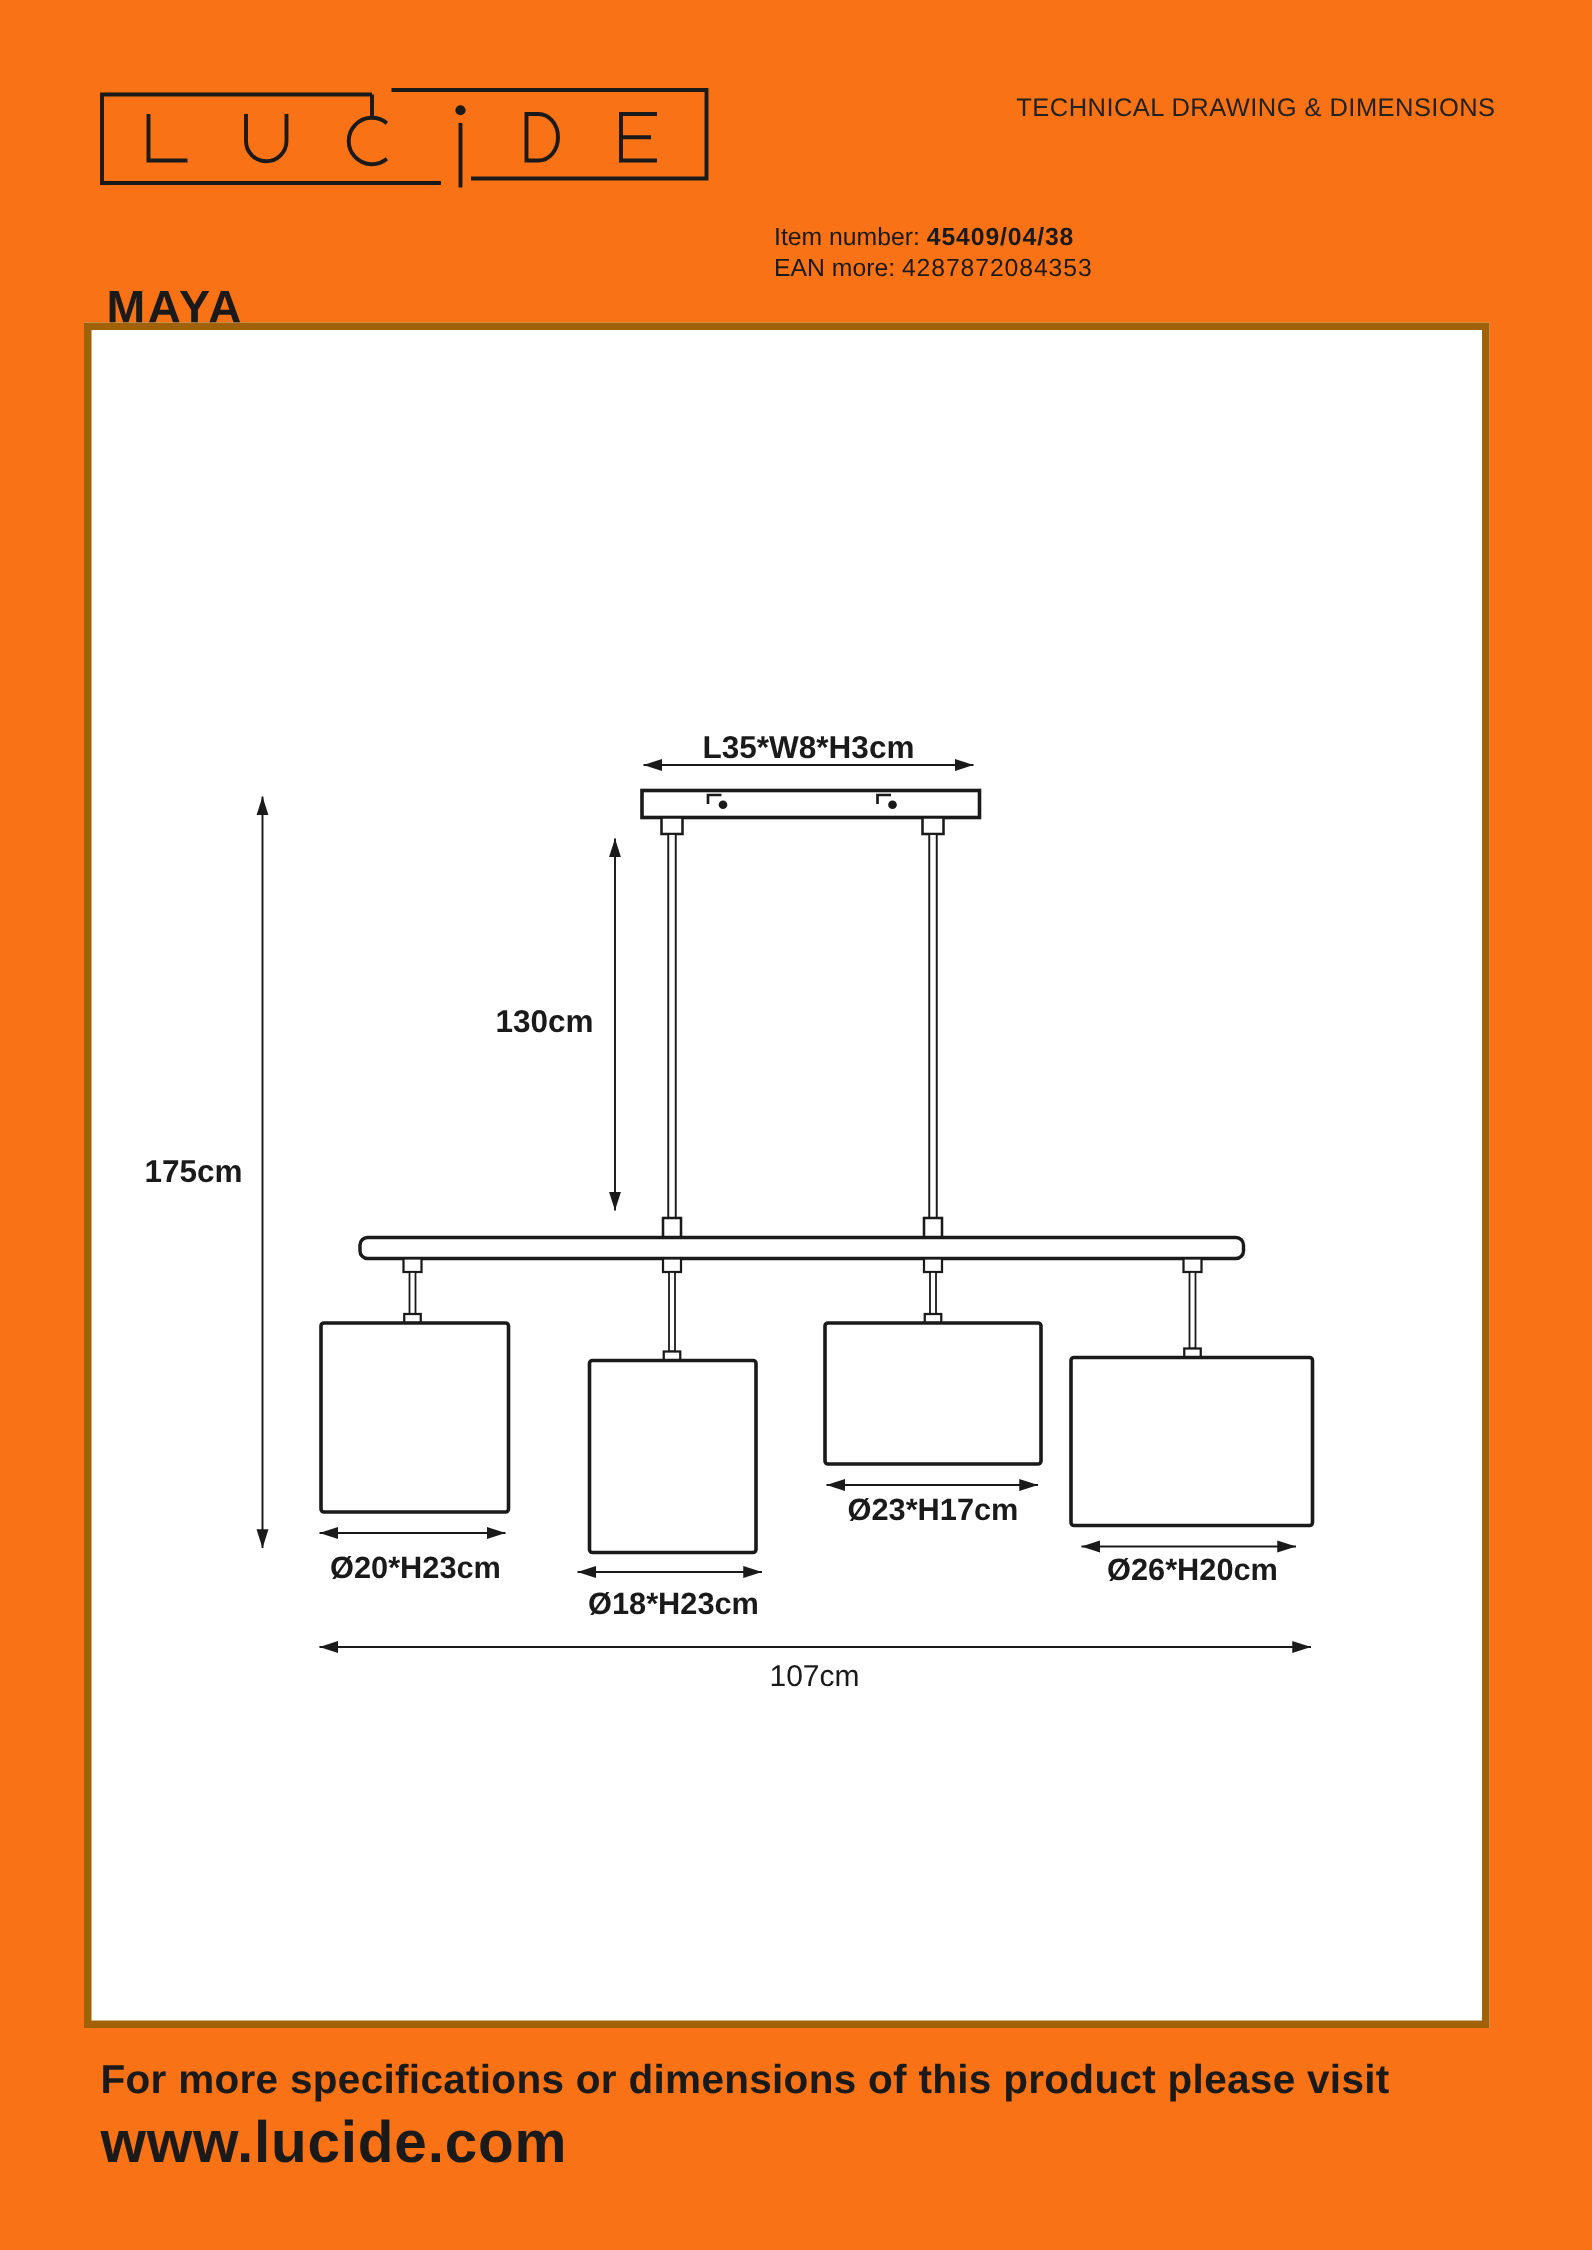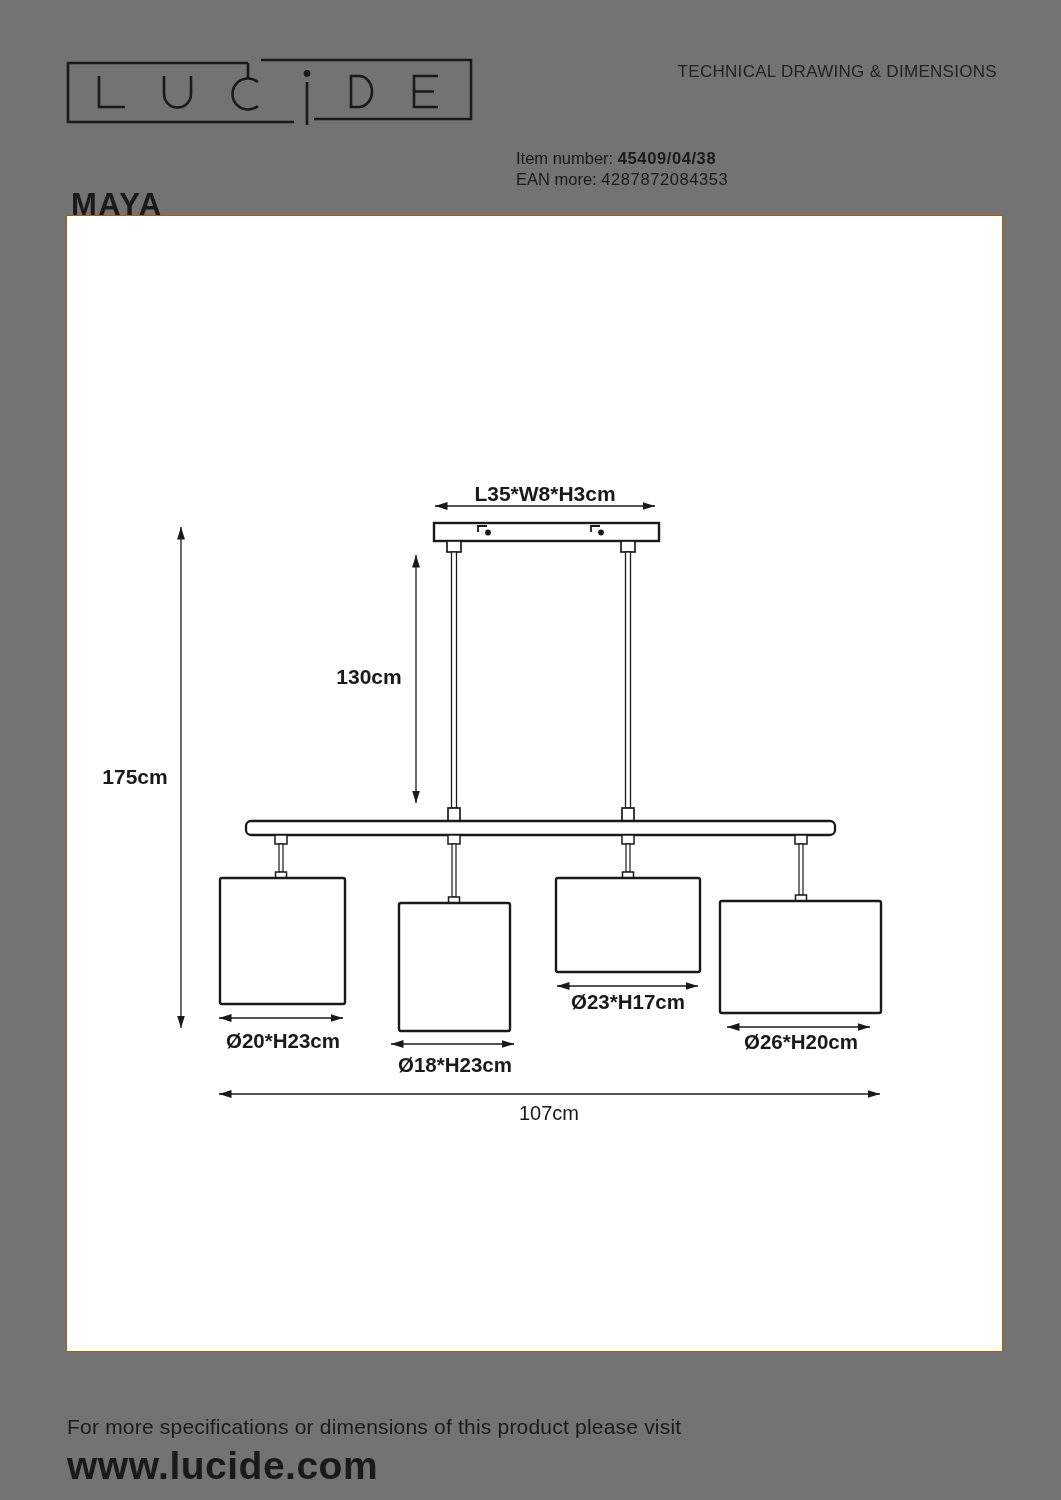--- a/index.html
+++ b/index.html
@@ -1,19 +1,19 @@
 <!DOCTYPE html>
 <html><head>
 <meta charset="utf-8">
 <style>
   html,body{margin:0;padding:0;background:#fff;}
   .page{
     position:relative;
     width:1061px;height:1500px;
-    background:#737373;
+    background:#f97316;
     font-family:"Liberation Sans", sans-serif;
     color:#1a1a1a;
     overflow:hidden;
   }
   .logo{position:absolute;left:65px;top:57px;}
   .product-name{
     position:absolute;left:71px;top:155px;
     font-size:31px;font-weight:800;letter-spacing:1.5px;margin-top:32px;
   }
   .doc-title{
@@ -22,29 +22,29 @@
     white-space:nowrap;
   }
   .item-block{
     position:absolute;left:516px;top:148px;
     font-size:16.5px;line-height:21px;white-space:nowrap;
   }
   .item-row b{font-weight:400;}
   .item-row .val{letter-spacing:0.6px;}
   .item-row .val-bold{font-weight:700;letter-spacing:0.6px;}
   .drawing-box{
-    position:absolute;left:66px;top:215px;
+    position:absolute;left:56px;top:215px;
     width:937px;height:1137px;
     box-sizing:border-box;
-    border:1px solid #a16207;
+    border:5px solid #a16207;
     background:#fff;
   }
   .drawing-box svg{display:block;}
   .footer{position:absolute;left:67px;top:1371px;}
-  .footer-line{font-size:21px;font-weight:400;letter-spacing:0.2px;margin-top:44px;}
+  .footer-line{font-size:27px;font-weight:700;letter-spacing:0.2px;}
   .footer-url{font-size:39px;font-weight:700;margin-top:5px;letter-spacing:0.5px;}
   .tech{stroke:#1a1a1a;fill:#fff;}
   .dimline{stroke:#1a1a1a;stroke-width:1.3;fill:none;}
   .dimtext{fill:#1a1a1a;font-family:"Liberation Sans",sans-serif;font-weight:700;font-size:21px;text-anchor:middle;}
   .dimtext.small{font-size:20.5px;}
   .dimtext.normal{font-weight:400;font-size:20px;}
 </style>
 </head>
 <body>
 

